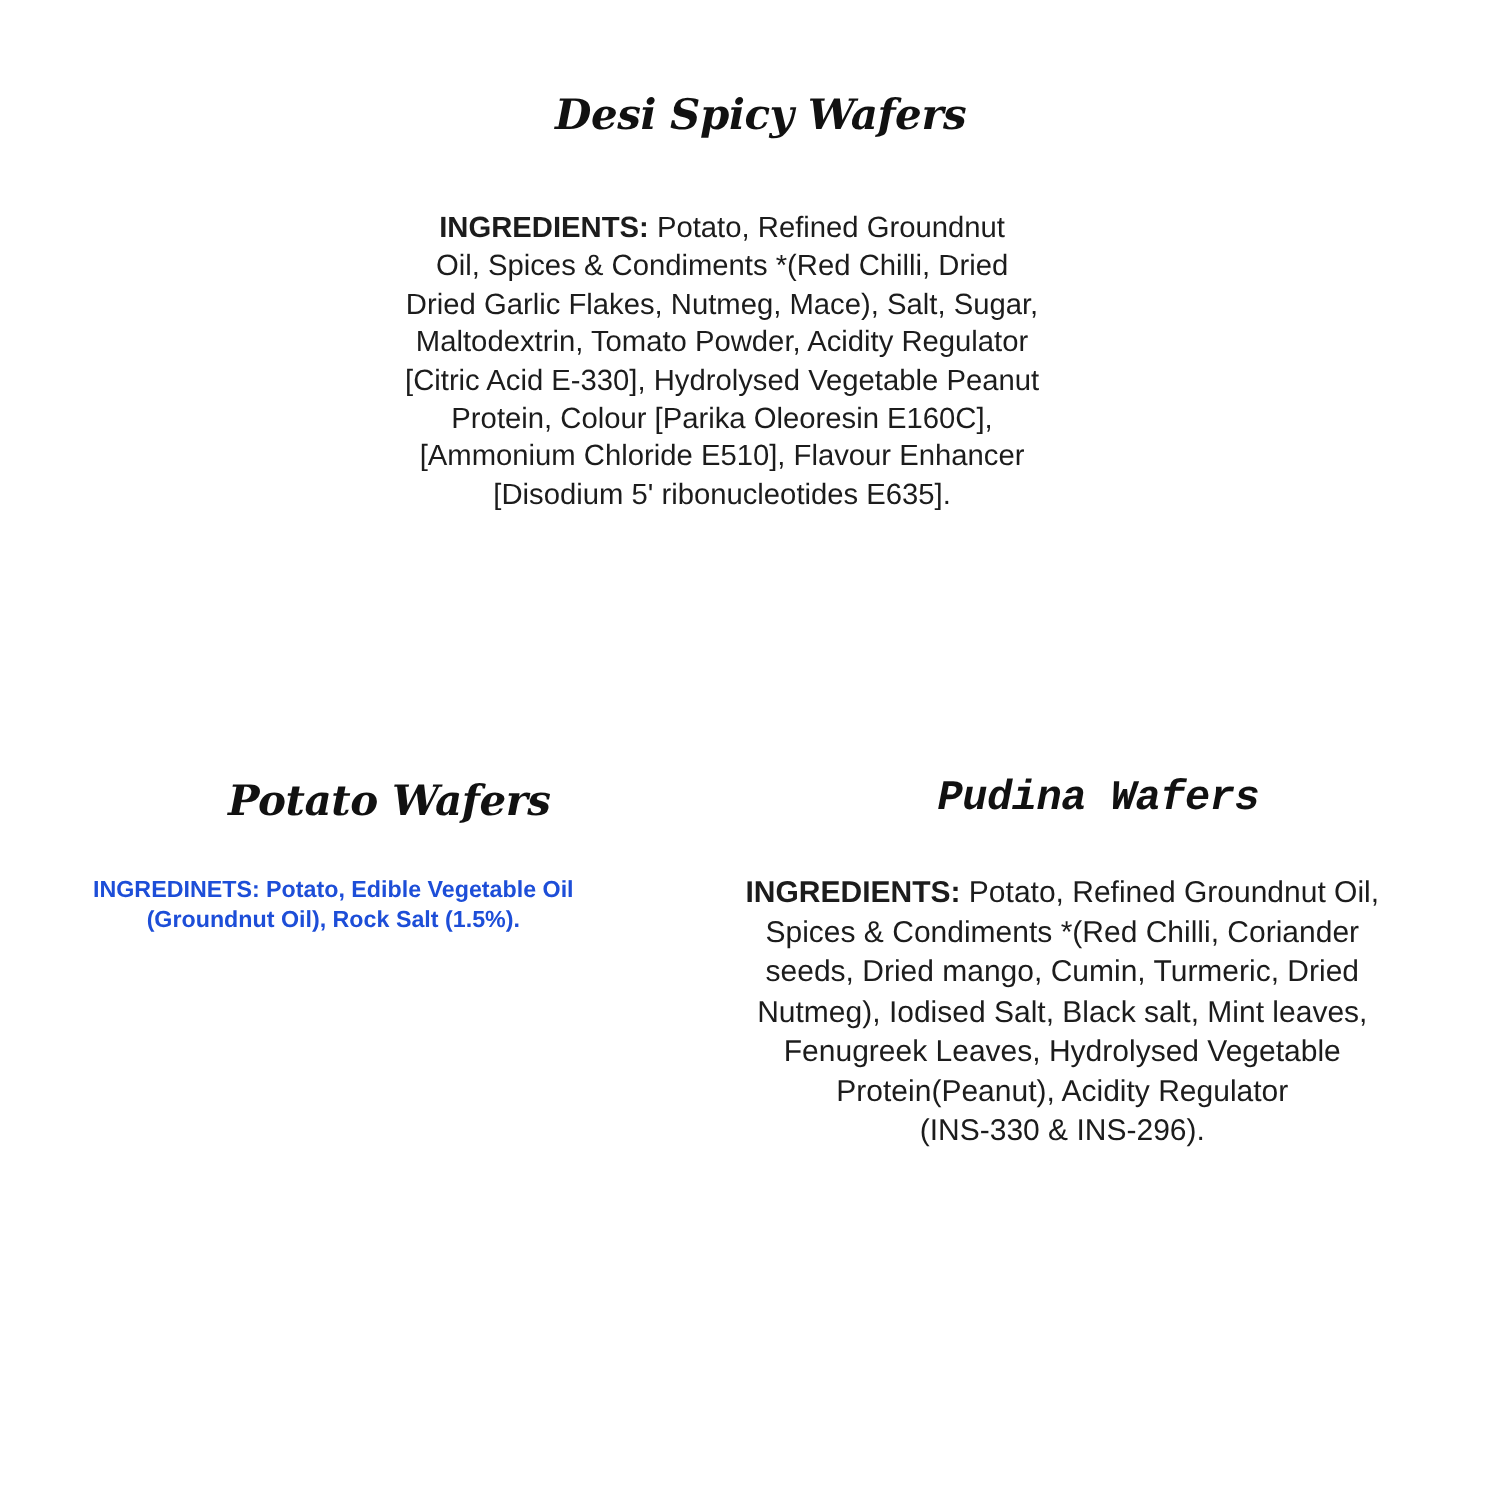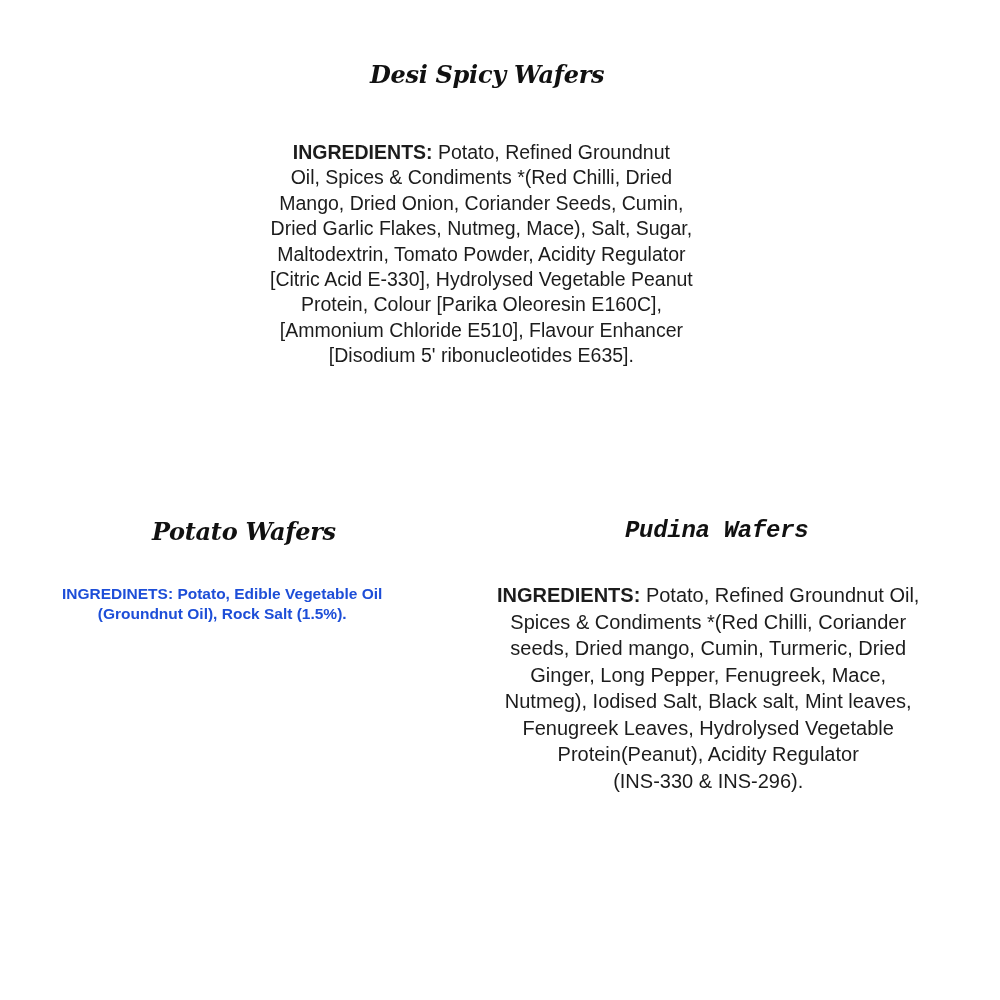--- a/index.html
+++ b/index.html
@@ -12,21 +12,21 @@
       height: 1000px;
       position: relative;
       overflow: hidden;
       color: #1a1a1a;
     }
     .title {
       position: absolute;
       font-family: "DejaVu Serif", serif;
       font-weight: bold;
       font-style: italic;
-      font-size: 24px;
+      font-size: 28px;
       color: #111111;
       white-space: nowrap;
       letter-spacing: -0.3px;
     }
     #title-desi { left: 370px; top: 60px; }
     #title-potato { left: 152px; top: 517px; }
     #title-pudina { left: 625px; top: 517px; font-family: Liberation Mono, monospace; }
 
     .ingredients {
       position: absolute;
@@ -63,38 +63,36 @@
       line-height: 26.5px;
     }
   </style>
 </head>
 <body>
 
 <div id="title-desi" class="title">Desi Spicy Wafers</div>
 <div id="ing-desi" class="ingredients">
   <span class="line"><span class="label">INGREDIENTS:</span><span> Potato, Refined Groundnut</span></span>
   <span class="line">Oil, Spices &amp; Condiments *(Red Chilli, Dried</span>
-  <span class="line">Mango, Dried Onion, Coriander Seeds, Cumin,</span>
   <span class="line"> Dried Garlic Flakes, Nutmeg, Mace), Salt, Sugar,</span>
   <span class="line">Maltodextrin, Tomato Powder, Acidity Regulator</span>
   <span class="line">[Citric Acid E-330], Hydrolysed Vegetable Peanut</span>
   <span class="line">Protein, Colour [Parika Oleoresin E160C],</span>
   <span class="line">[Ammonium Chloride E510], Flavour Enhancer</span>
   <span class="line">[Disodium 5' ribonucleotides E635].</span>
 </div>
 
 <div id="title-potato" class="title">Potato Wafers</div>
 <div id="ing-potato" class="ingredients">
   <span class="line"><span class="label">INGREDINETS:</span><span> Potato, Edible Vegetable Oil</span></span>
   <span class="line">(Groundnut Oil), Rock Salt (1.5%).</span>
 </div>
 
 <div id="title-pudina" class="title">Pudina Wafers</div>
 <div id="ing-pudina" class="ingredients">
   <span class="line"><span class="label">INGREDIENTS:</span><span> Potato, Refined Groundnut Oil,</span></span>
   <span class="line">Spices &amp; Condiments *(Red Chilli, Coriander</span>
   <span class="line">seeds, Dried mango, Cumin, Turmeric, Dried</span>
-  <span class="line">Ginger, Long Pepper, Fenugreek, Mace,</span>
   <span class="line">Nutmeg), Iodised Salt, Black salt, Mint leaves,</span>
   <span class="line">Fenugreek Leaves, Hydrolysed Vegetable</span>
   <span class="line">Protein(Peanut), Acidity Regulator</span>
   <span class="line">(INS-330 &amp; INS-296).</span>
 </div>
 
 </body></html>

